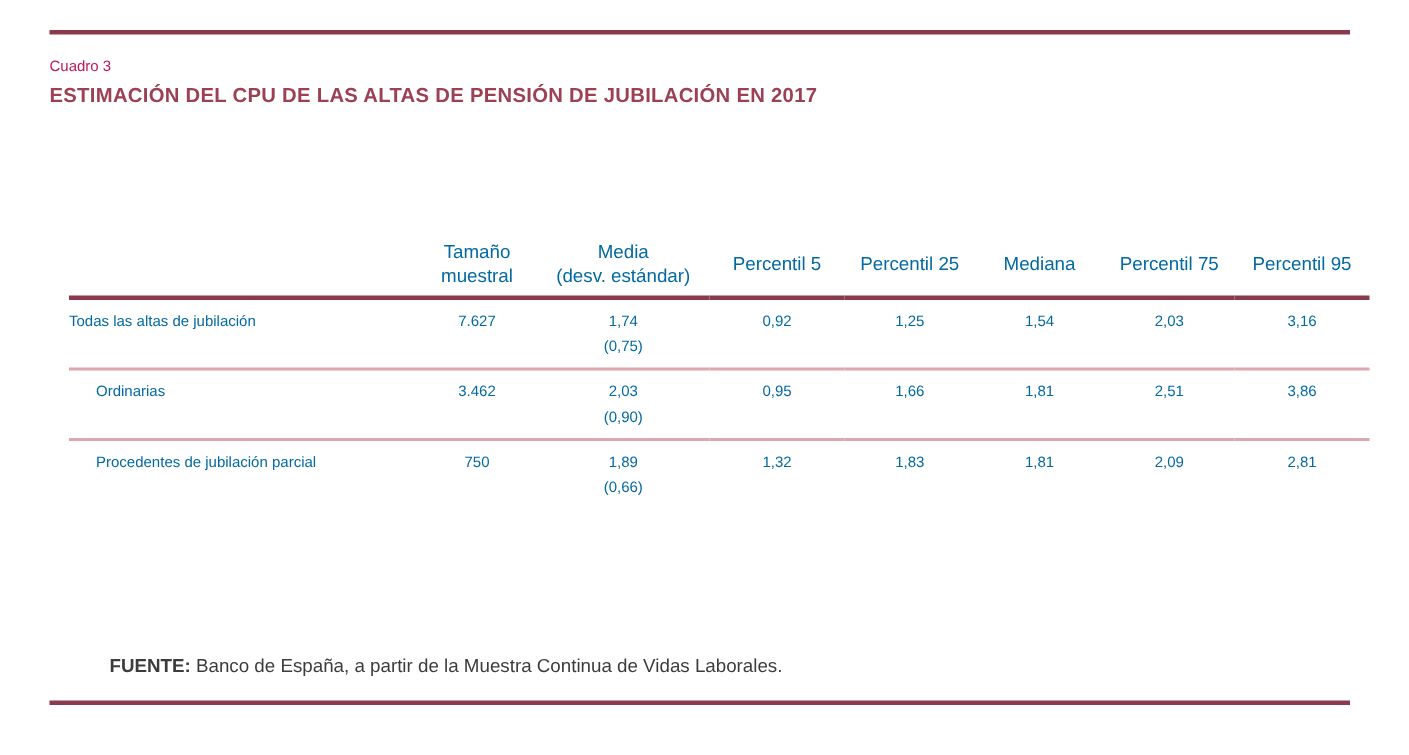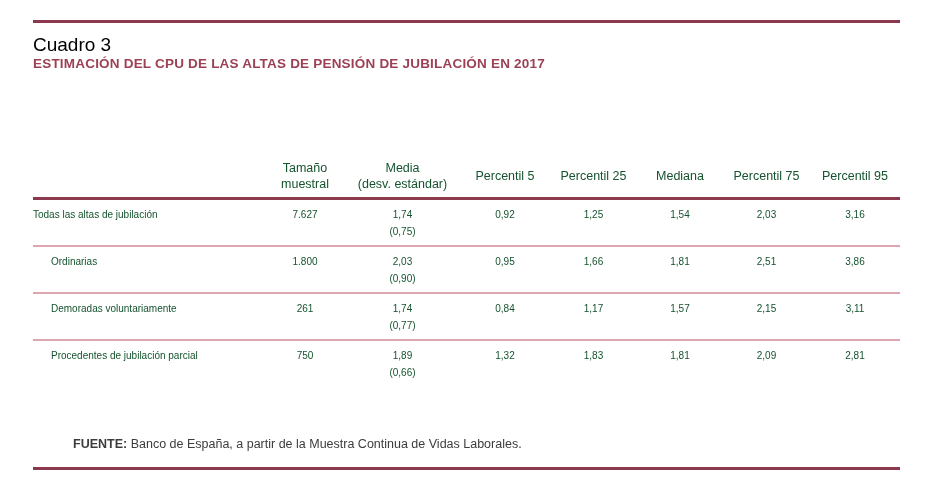--- a/index.html
+++ b/index.html
@@ -5,34 +5,34 @@
   html, body { margin:0; padding:0; background:#ffffff; }
   .page {
     position:relative; width:939px; height:503px; background:#ffffff;
     font-family:"Liberation Sans", sans-serif; overflow:hidden;
   }
   .rule { position:absolute; left:33px; width:867px; background:#8b3a4d; }
   .rule-top { top:20px; height:3px; }
   .rule-bottom { top:467px; height:3px; }
   .kicker {
     position:absolute; left:33px; top:37px;
-    font-size:19px; line-height:15px; color:#000000;text-align:center;
+    font-size:10px; line-height:15px; color:#be185d;text-align:center;
   }
   .title {
     position:absolute; left:33px; top:56px; margin:0;
     font-size:13.5px; line-height:16px; font-weight:bold;
     letter-spacing:0.2px; color:#9c4154;text-align:center;
   }
   .summary {
     position:absolute; left:33px; top:88px; width:884px; margin:0;
     font-size:13.5px; line-height:20px; color:#404040;
   }
   table.cpu {
-    position:absolute; left:33px; top:155px; width:867px;
-    border-collapse:collapse; table-layout:fixed; color:#14532d;
+    position:absolute; left:46px; top:155px; width:867px;
+    border-collapse:collapse; table-layout:fixed; color:#0369a1;
   }
   table.cpu th {
     font-weight:normal; font-size:12.5px; line-height:16px;
     text-align:center; vertical-align:middle; height:42px; padding:0;
     border-bottom:3px solid #8b3a4d;
   }
   table.cpu td {
     font-size:10px; line-height:17px; text-align:center;
     vertical-align:top; padding:6px 0 0 0; height:39px;
   }
@@ -93,43 +93,30 @@
           <div>(0,75)</div>
         </td>
         <td>0,92</td>
         <td>1,25</td>
         <td>1,54</td>
         <td>2,03</td>
         <td>3,16</td>
       </tr>
       <tr class="sep">
         <td class="lbl indent">Ordinarias</td>
-        <td>1.800</td>
+        <td>3.462</td>
         <td>
           <div>2,03</div>
           <div>(0,90)</div>
         </td>
         <td>0,95</td>
         <td>1,66</td>
         <td>1,81</td>
         <td>2,51</td>
         <td>3,86</td>
-      </tr>
-      <tr class="sep">
-        <td class="lbl indent">Demoradas voluntariamente</td>
-        <td>261</td>
-        <td>
-          <div>1,74</div>
-          <div>(0,77)</div>
-        </td>
-        <td>0,84</td>
-        <td>1,17</td>
-        <td>1,57</td>
-        <td>2,15</td>
-        <td>3,11</td>
       </tr>
       <tr class="sep">
         <td class="lbl indent">Procedentes de jubilación parcial</td>
         <td>750</td>
         <td>
           <div>1,89</div>
           <div>(0,66)</div>
         </td>
         <td>1,32</td>
         <td>1,83</td>

